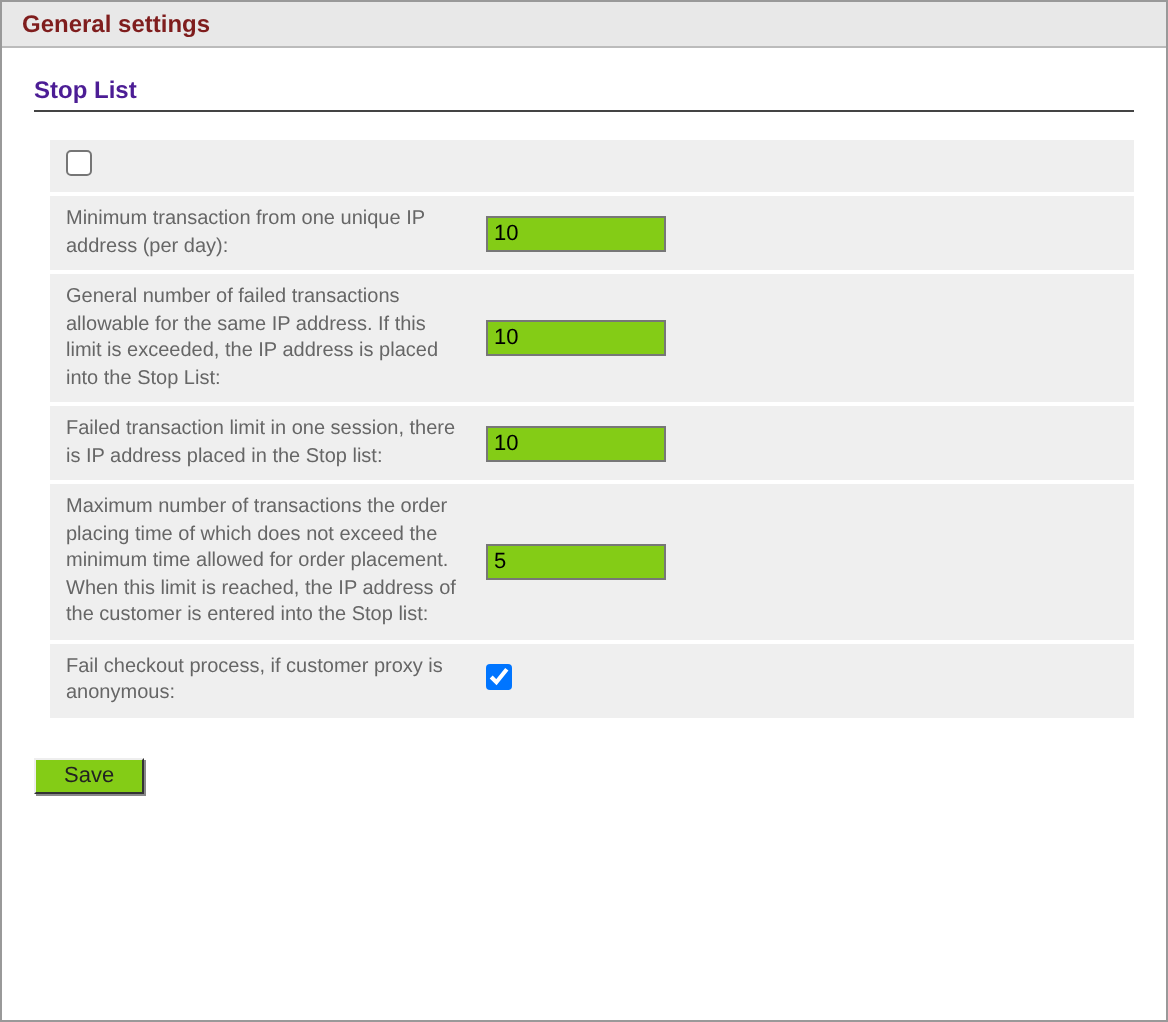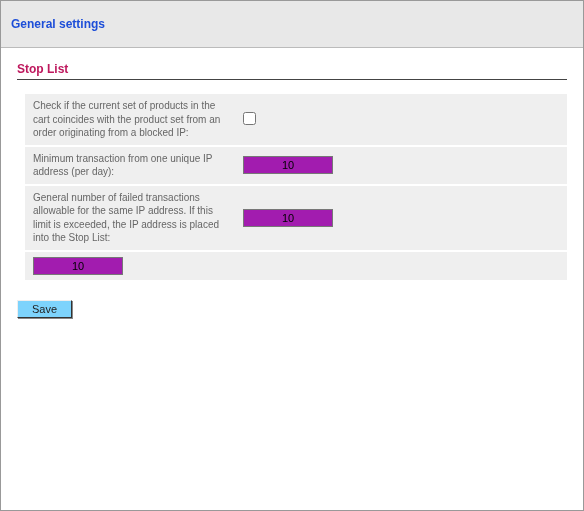--- a/index.html
+++ b/index.html
@@ -14,31 +14,31 @@
   .wrapper {
     width: 584px;
     height: 511px;
     border: 1px solid #999;
     position: relative;
     background: #fff;
   }
   .header {
     background: #e8e8e8;
     border-bottom: 1px solid #bbb;
-    padding: 16px 10px;
+    padding: 4px 10px;
     font-weight: bold;
-    color: #1d4ed8;
+    color: #7f1d1d;
     font-size: 12px;
   }
   .content {
     padding: 14px 14px 14px 14px;
   }
   .section-title {
     font-weight: bold;
-    color: #be185d;
+    color: #4c1d95;
     font-size: 12px;
     border-bottom: 1px solid #444;
     padding-bottom: 3px;
     margin-bottom: 14px;
     margin-left: 2px;
     margin-right: 2px;
   }
   .form-area {
     padding-left: 10px;
     padding-right: 2px;
@@ -61,32 +61,31 @@
   .row .field {
     flex: 1;
   }
   .row input[type="text"] {
     width: 90px;
     height: 18px;
     border: 1px solid #777;
     font-family: inherit;
     font-size: 11px;
     padding: 1px 3px;
-    background: #a21caf;
-    text-align: center;
+    background: #84cc16;
   }
   .row input[type="checkbox"] {
     width: 13px;
     height: 13px;
     margin: 0;
   }
   .save-btn {
     margin-top: 18px;
     margin-left: 2px;
-    background: #7dd3fc;
+    background: #84cc16;
     border: 1px solid #333;
     border-top-color: #eee;
     border-left-color: #eee;
     padding: 2px 14px;
     font-family: inherit;
     font-size: 11px;
     color: #222;
     cursor: pointer;
     box-shadow: 1px 1px 0 #888;
   }
@@ -96,46 +95,58 @@
 
 <div class="wrapper">
   <div class="header">
     <span>General settings</span>
   </div>
   <div class="content">
     <div class="section-title">Stop List</div>
     <div class="form-area">
 
       <div class="row">
-        <div class="label">Check if the current set of products in the cart coincides with the product set from an order originating from a blocked IP:</div>
         <div class="field">
           <input type="checkbox" style="">
         </div>
       </div>
 
       <div class="row">
         <div class="label">Minimum transaction from one unique IP address (per day):</div>
         <div class="field">
           <input type="text" value="10" style="">
         </div>
       </div>
 
       <div class="row">
         <div class="label">General number of failed transactions allowable for the same IP address. If this limit is exceeded, the IP address is placed into the Stop List:</div>
         <div class="field">
           <input type="text" value="10" style="">
         </div>
       </div>
 
       <div class="row">
+        <div class="label">Failed transaction limit in one session, there is IP address placed in the Stop list:</div>
         <div class="field">
           <input type="text" value="10" style="">
         </div>
       </div>
 
+      <div class="row">
+        <div class="label">Maximum number of transactions the order placing time of which does not exceed the minimum time allowed for order placement. When this limit is reached, the IP address of the customer is entered into the Stop list:</div>
+        <div class="field">
+          <input type="text" value="5" style="">
+        </div>
+      </div>
 
 
+      <div class="row">
+        <div class="label">Fail checkout process, if customer proxy is anonymous:</div>
+        <div class="field">
+          <input type="checkbox" checked="" style="">
+        </div>
+      </div>
 
     </div>
 
     <button class="save-btn">Save</button>
   </div>
 </div>
 
 </body></html>

